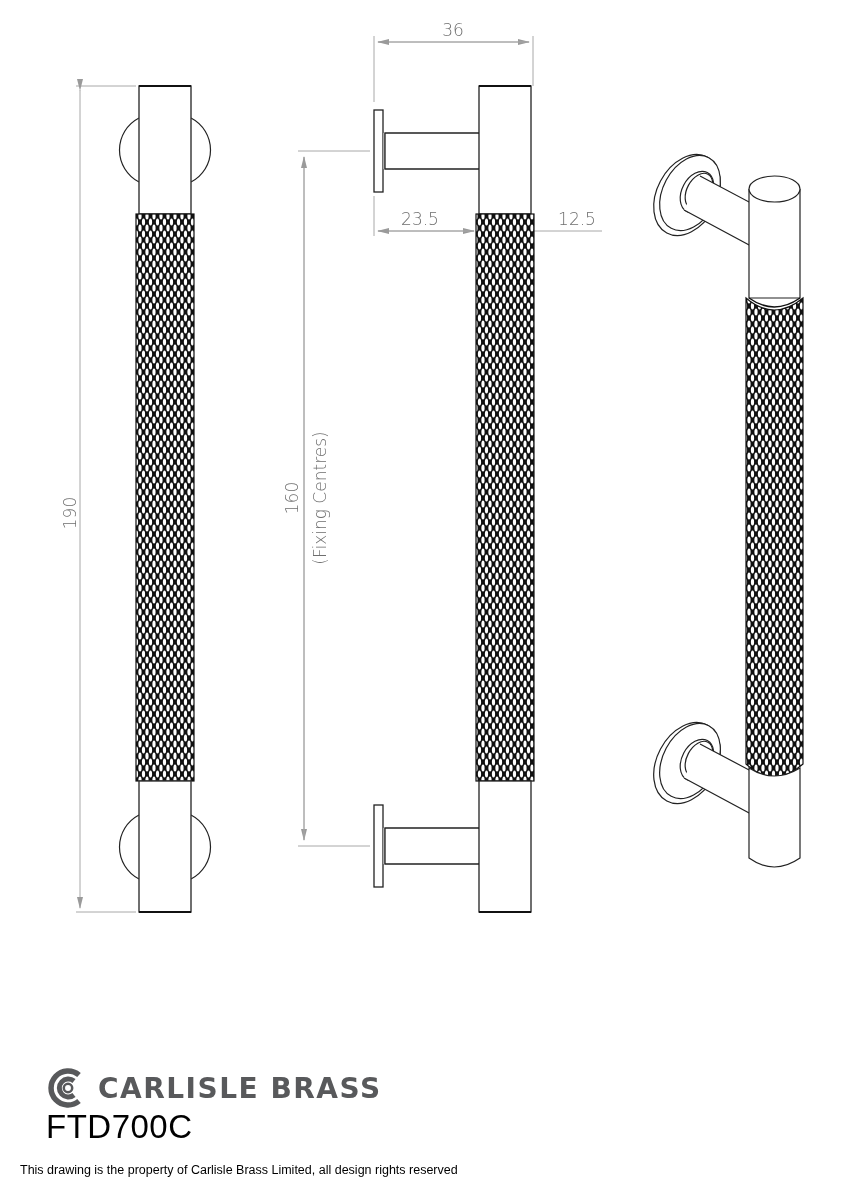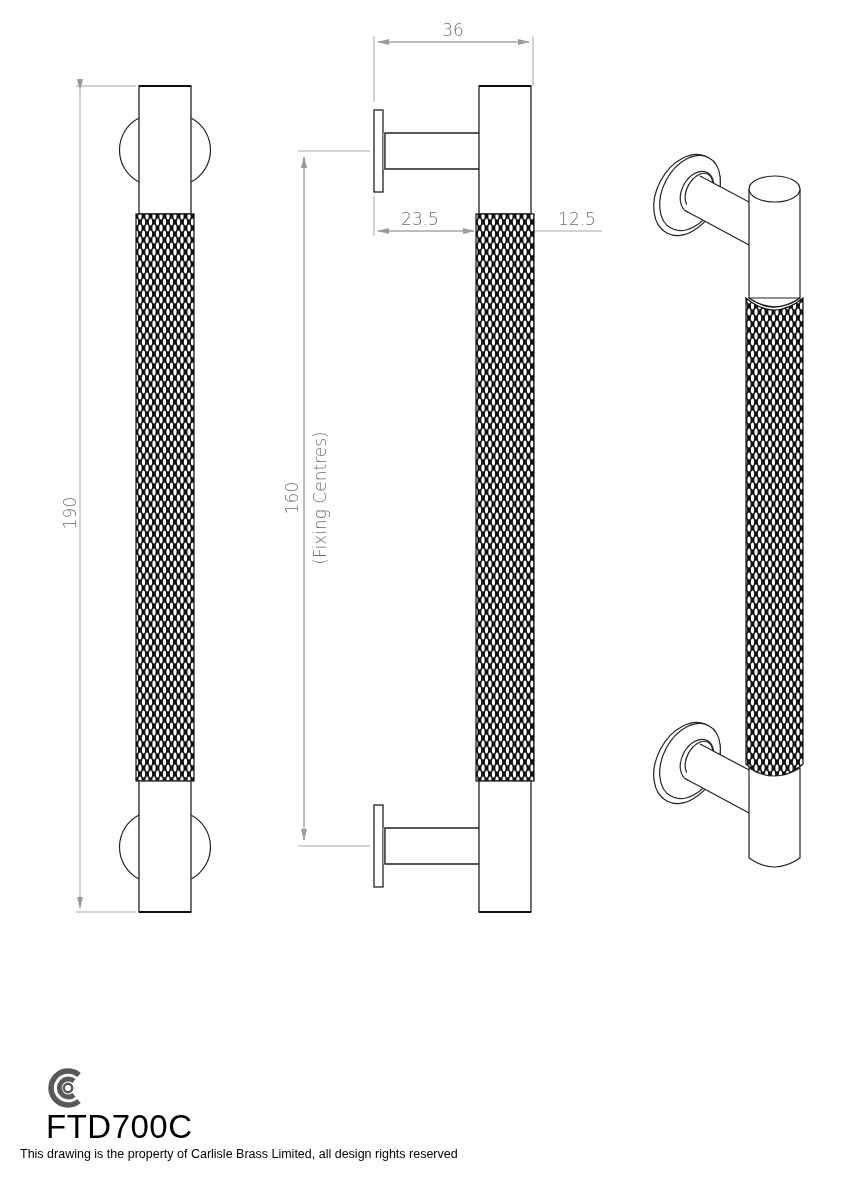--- a/index.html
+++ b/index.html
@@ -4,21 +4,21 @@
   <style>
     html, body { margin: 0; padding: 0; background: #ffffff; }
     body { width: 847px; height: 1200px; position: relative; overflow: hidden; font-family: "DejaVu Sans", sans-serif; }
     #drawing { position: absolute; left: 0; top: 0; width: 847px; height: 1000px; }
     .dim-text { font-family: "DejaVu Sans", sans-serif; font-size: 17px; fill: #6e6e6e; font-weight: 300; }
     .title-block { position: absolute; left: 46px; top: 1066px; }
     .brand-row { display: flex; align-items: center; height: 44px; }
     .brand-logo { width: 42px; height: 42px; margin-right: 10px; }
     .brand-name { font-family: "DejaVu Sans", sans-serif; font-weight: bold; font-size: 28px; color: #58595b; letter-spacing: 1.5px; }
     .product-code { font-family: "Liberation Sans", sans-serif; font-size: 33px; color: #000; line-height: 34px; letter-spacing: 0.5px; }
-    .copyright { font-family: "Liberation Sans", sans-serif; font-size: 12.5px; color: #000; margin-top: 3px; margin-left: -26px; }
+    .copyright { font-family: "Liberation Sans", sans-serif; font-size: 12.5px; color: #000; margin-top: 19px; margin-left: -26px; }
   </style>
 </head>
 <body>
 
 <svg id="drawing" width="847" height="1000" viewBox="0 0 847 1000" xmlns="http://www.w3.org/2000/svg">
   <defs>
     <pattern id="knurl" width="7" height="12" patternUnits="userSpaceOnUse">
       <rect width="7" height="12" fill="#111"></rect>
       <ellipse cx="3.5" cy="6" rx="1.6" ry="3.6" fill="#fff"></ellipse>
       <ellipse cx="0" cy="0" rx="1.6" ry="3.6" fill="#fff"></ellipse>
@@ -129,16 +129,17 @@
   </g>
 </svg>
 
 <div class="title-block">
   <div class="brand-row">
     <svg class="brand-logo" viewBox="0 0 42 42" xmlns="http://www.w3.org/2000/svg">
       <path d="M33,8 A17,17 0 1 0 33,34" fill="none" stroke="#58595b" stroke-width="5.5" stroke-linecap="butt"></path>
       <path d="M28,14 A9,9 0 1 0 28,28" fill="none" stroke="#58595b" stroke-width="5" stroke-linecap="butt"></path>
       <circle cx="22" cy="21" r="4.2" fill="none" stroke="#58595b" stroke-width="2.5"></circle>
     </svg>
+    <span class="brand-name">CARLISLE BRASS</span>
   </div>
   <div class="product-code">FTD700C</div>
   <div class="copyright">This drawing is the property of Carlisle Brass Limited, all design rights reserved</div>
 </div>
 
 </body></html>

